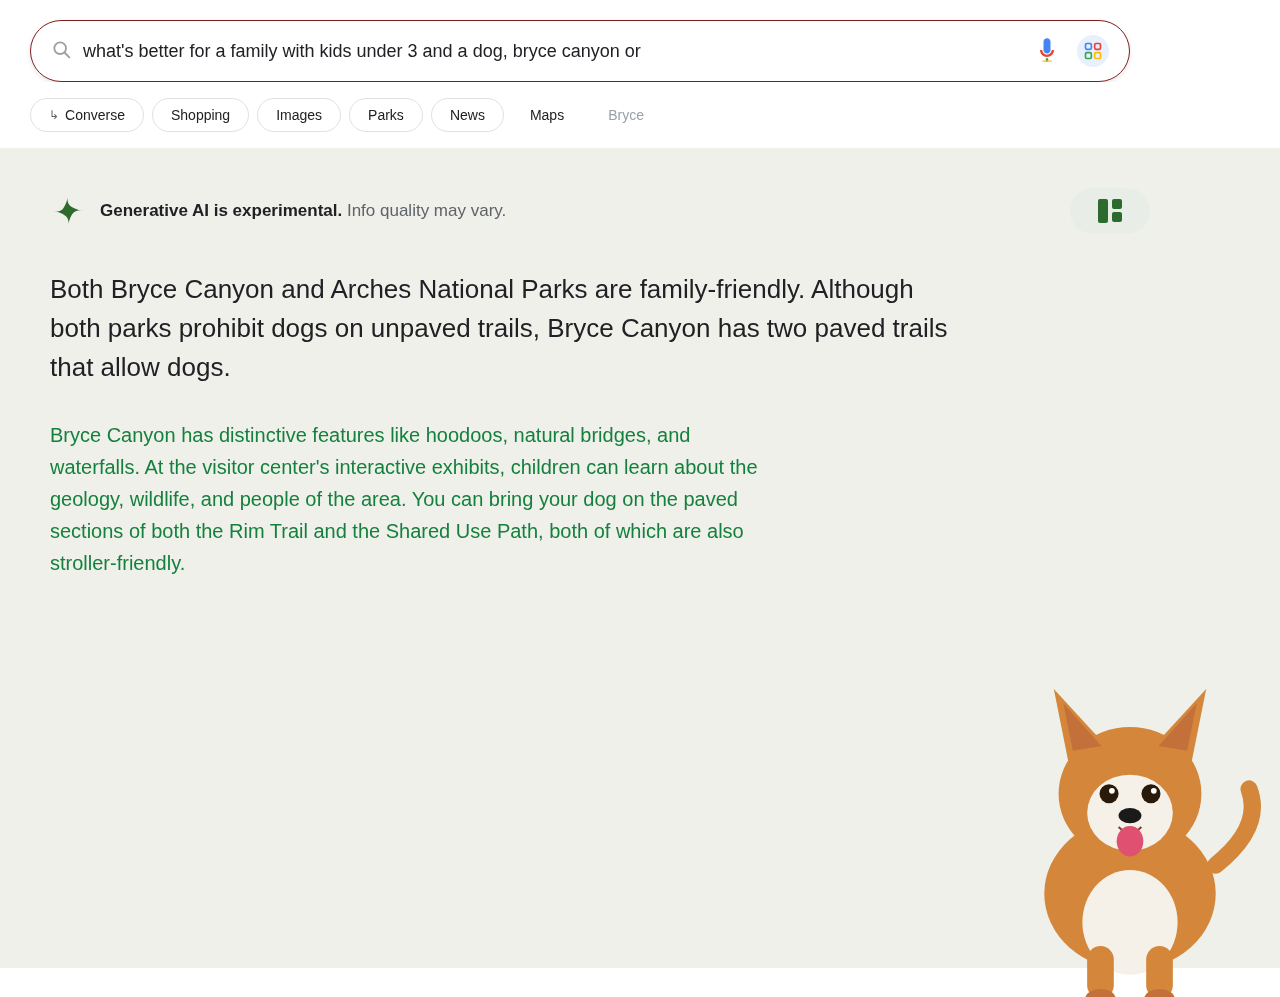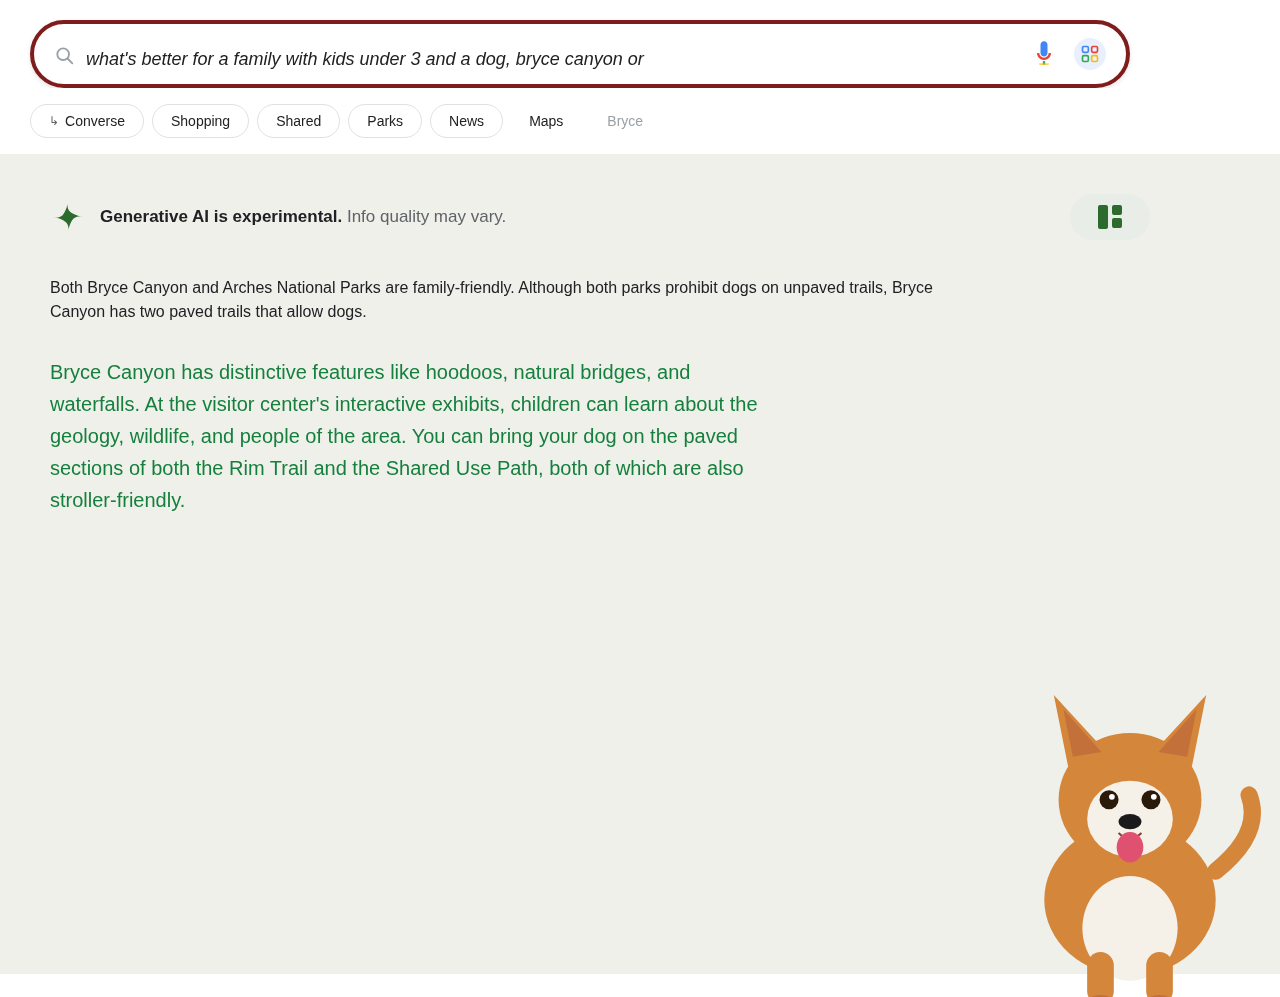--- a/index.html
+++ b/index.html
@@ -11,28 +11,27 @@
     }
 
     
     .search-area {
       padding: 20px 30px 0 30px;
       background: #ffffff;
     }
 
     .search-bar {
       display: flex;
-      align-items: flex-end;
-      border: 4px solid #7f1d1d;
+      align-items: center;
+      border: 1px solid #7f1d1d;
       border-radius: 50px;
       padding: 14px 20px;
       max-width: 1100px;
       box-shadow: 0 2px 5px rgba(0,0,0,0.1);
       gap: 12px;
-      font-style: italic;
     }
 
     .search-bar-icon {
       color: #9aa0a6;
       font-size: 20px;
       flex-shrink: 0;
     }
 
     .search-query {
       flex: 1;
@@ -178,21 +177,21 @@
       grid-row: span 2;
     }
 
     
     .ai-response {
       max-width: 900px;
       position: relative;
     }
 
     .ai-paragraph-main {
-      font-size: 16px;
+      font-size: 26px;
       line-height: 1.5;
       color: #202124;
       font-weight: 400;
       margin-bottom: 32px;
     }
 
     .ai-paragraph-secondary {
       font-size: 20px;
       line-height: 1.6;
       color: #15803d;
@@ -258,21 +257,21 @@
 
 <div class="filter-tabs">
   <button class="filter-tab">
     <span class="tab-arrow">↳</span>
     <span>Converse</span>
   </button>
   <button class="filter-tab">
     <span>Shopping</span>
   </button>
   <button class="filter-tab">
-    <span>Shared</span>
+    <span>Images</span>
   </button>
   <button class="filter-tab">
     <span>Parks</span>
   </button>
   <button class="filter-tab">
     <span>News</span>
   </button>
   <button class="filter-tab-plain">
     <span>Maps</span>
   </button>

